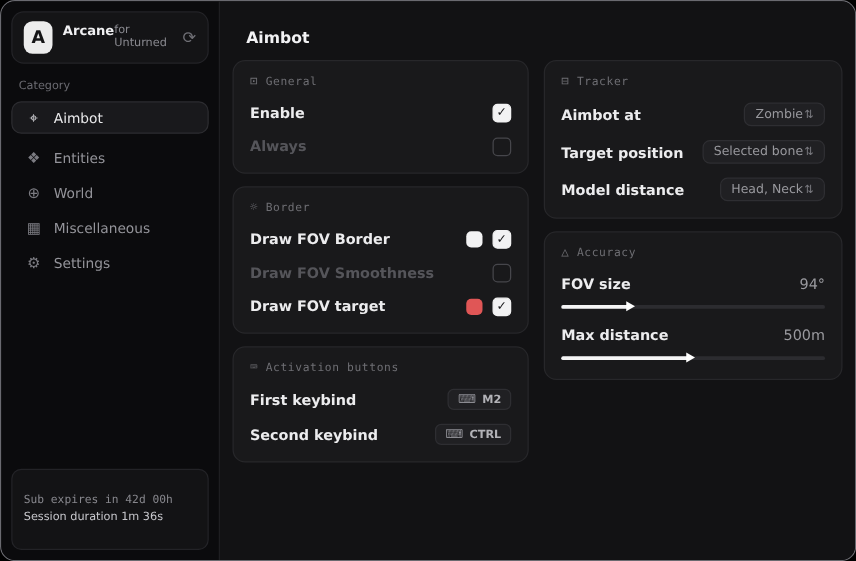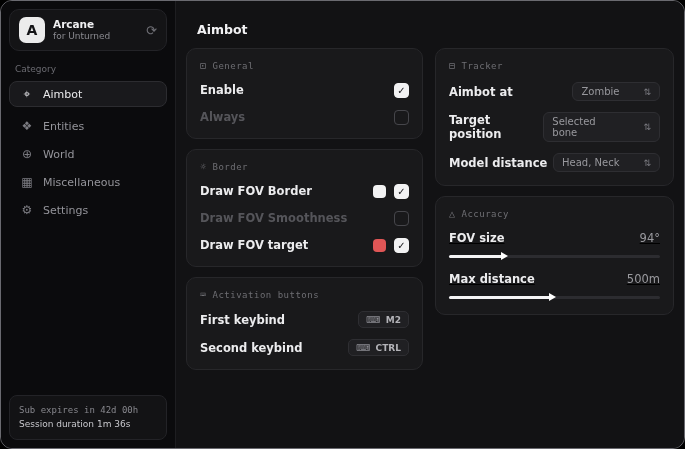--- a/index.html
+++ b/index.html
@@ -17,39 +17,39 @@
   }
   .brand-card{
     background:#141416; border:1px solid #232327; border-radius:10px;
     padding:7px 9px; display:flex; align-items:center; gap:8px;
   }
   .logo{
     width:26px; height:26px; background:#ececec; border-radius:7px;
     color:#141416; font-weight:bold; font-size:14px;
     display:flex; align-items:center; justify-content:center;
   }
-  .brand-text{ display:flex; flex-direction:column; line-height:1.25; }
+  .brand-text{ display:flex; flex-direction:row; line-height:1.25; }
   .brand-name{ font-size:10.5px; font-weight:bold; color:#f0f0f2; }
   .brand-sub{ font-size:9px; color:#8a8a90; }
   .brand-refresh{ margin-left:auto; color:#6f6f75; font-size:13px; cursor:pointer; }
   .category-label{ font-size:9px; color:#6a6a70; margin:13px 6px 7px 6px; }
   .nav{ display:flex; flex-direction:column; }
   .nav-item{
     display:flex; align-items:center; gap:9px; height:26px;
     padding:0 10px; border-radius:8px; border:1px solid transparent;
     color:#94949a; font-size:11px; margin-bottom:2px; cursor:pointer;
   }
   .nav-item .nav-icon{ font-size:12px; width:14px; text-align:center; color:#7c7c82; }
   .nav-item.selected{
     background:#19191c; border-color:#2c2c30; color:#e9e9eb; margin-bottom:6px;
   }
   .nav-item.selected .nav-icon{ color:#d4d4d8; }
   .sidebar-footer{
     margin-top:auto; background:#131315; border:1px solid #232327;
-    border-radius:8px; padding:8px 9px; line-height:1.5;
+    border-radius:8px; padding:18px 9px; line-height:1.5;
   }
   .footer-line1{ font-family:"DejaVu Sans Mono","Liberation Mono",monospace; font-size:9px; color:#87878d; }
   .footer-line2{ font-size:9px; color:#c7c7cc; }
   
   .main{ flex:1; background:#121214; position:relative; }
   .page-title{ font-size:12.5px; font-weight:bold; color:#f2f2f4; padding:21px 0 0 21px; }
   .columns{ display:flex; gap:12px; padding:11px 12px 0 10px; align-items:flex-start; }
   .col{ display:flex; flex-direction:column; gap:10px; }
   .col-left{ width:237px; }
   .col-right{ width:239px; }
@@ -79,28 +79,28 @@
   .swatch{ width:13px; height:13px; border-radius:4px; }
   
   .keypill{
     display:flex; align-items:center; gap:5px; background:#202023;
     border:1px solid #2e2e32; border-radius:5px; padding:2px 7px; cursor:pointer;
   }
   .keypill .key-icon{ font-size:10px; color:#8b8b91; }
   .keypill .key-text{ font-size:9px; color:#b3b3b8; font-weight:600; }
   
   .dropdown{
-    display:flex; align-items:center; gap:24px; background:#202023;
+    display:flex; align-items:center; gap:1px; background:#202023;
     border:1px solid #2e2e32; border-radius:6px; padding:3px 8px; cursor:pointer;
   }
   .dropdown .dd-value{ font-size:10px; color:#98989d; }
   .dropdown .dd-icon{ font-size:9px; color:#7a7a80; }
   
   .slider-row{ margin-top:12px; }
-  .slider-head{ display:flex; align-items:flex-end;text-decoration:underline; }
+  .slider-head{ display:flex; align-items:flex-end; }
   .slider-value{ margin-left:auto; font-size:11.5px; color:#9a9a9f; }
   .slider{ position:relative; height:8px; margin-top:7px; }
   .track{ position:absolute; top:3px; left:0; right:0; height:3px; background:#2c2c30; border-radius:2px; }
   .fill{ position:absolute; top:3px; left:0; height:3px; background:#f4f4f5; border-radius:2px; }
   .thumb{
     position:absolute; top:50%; transform:translate(-3px,-50%);
     width:0; height:0; border-left:7px solid #ffffff;
     border-top:4px solid transparent; border-bottom:4px solid transparent;
   }
 </style>

